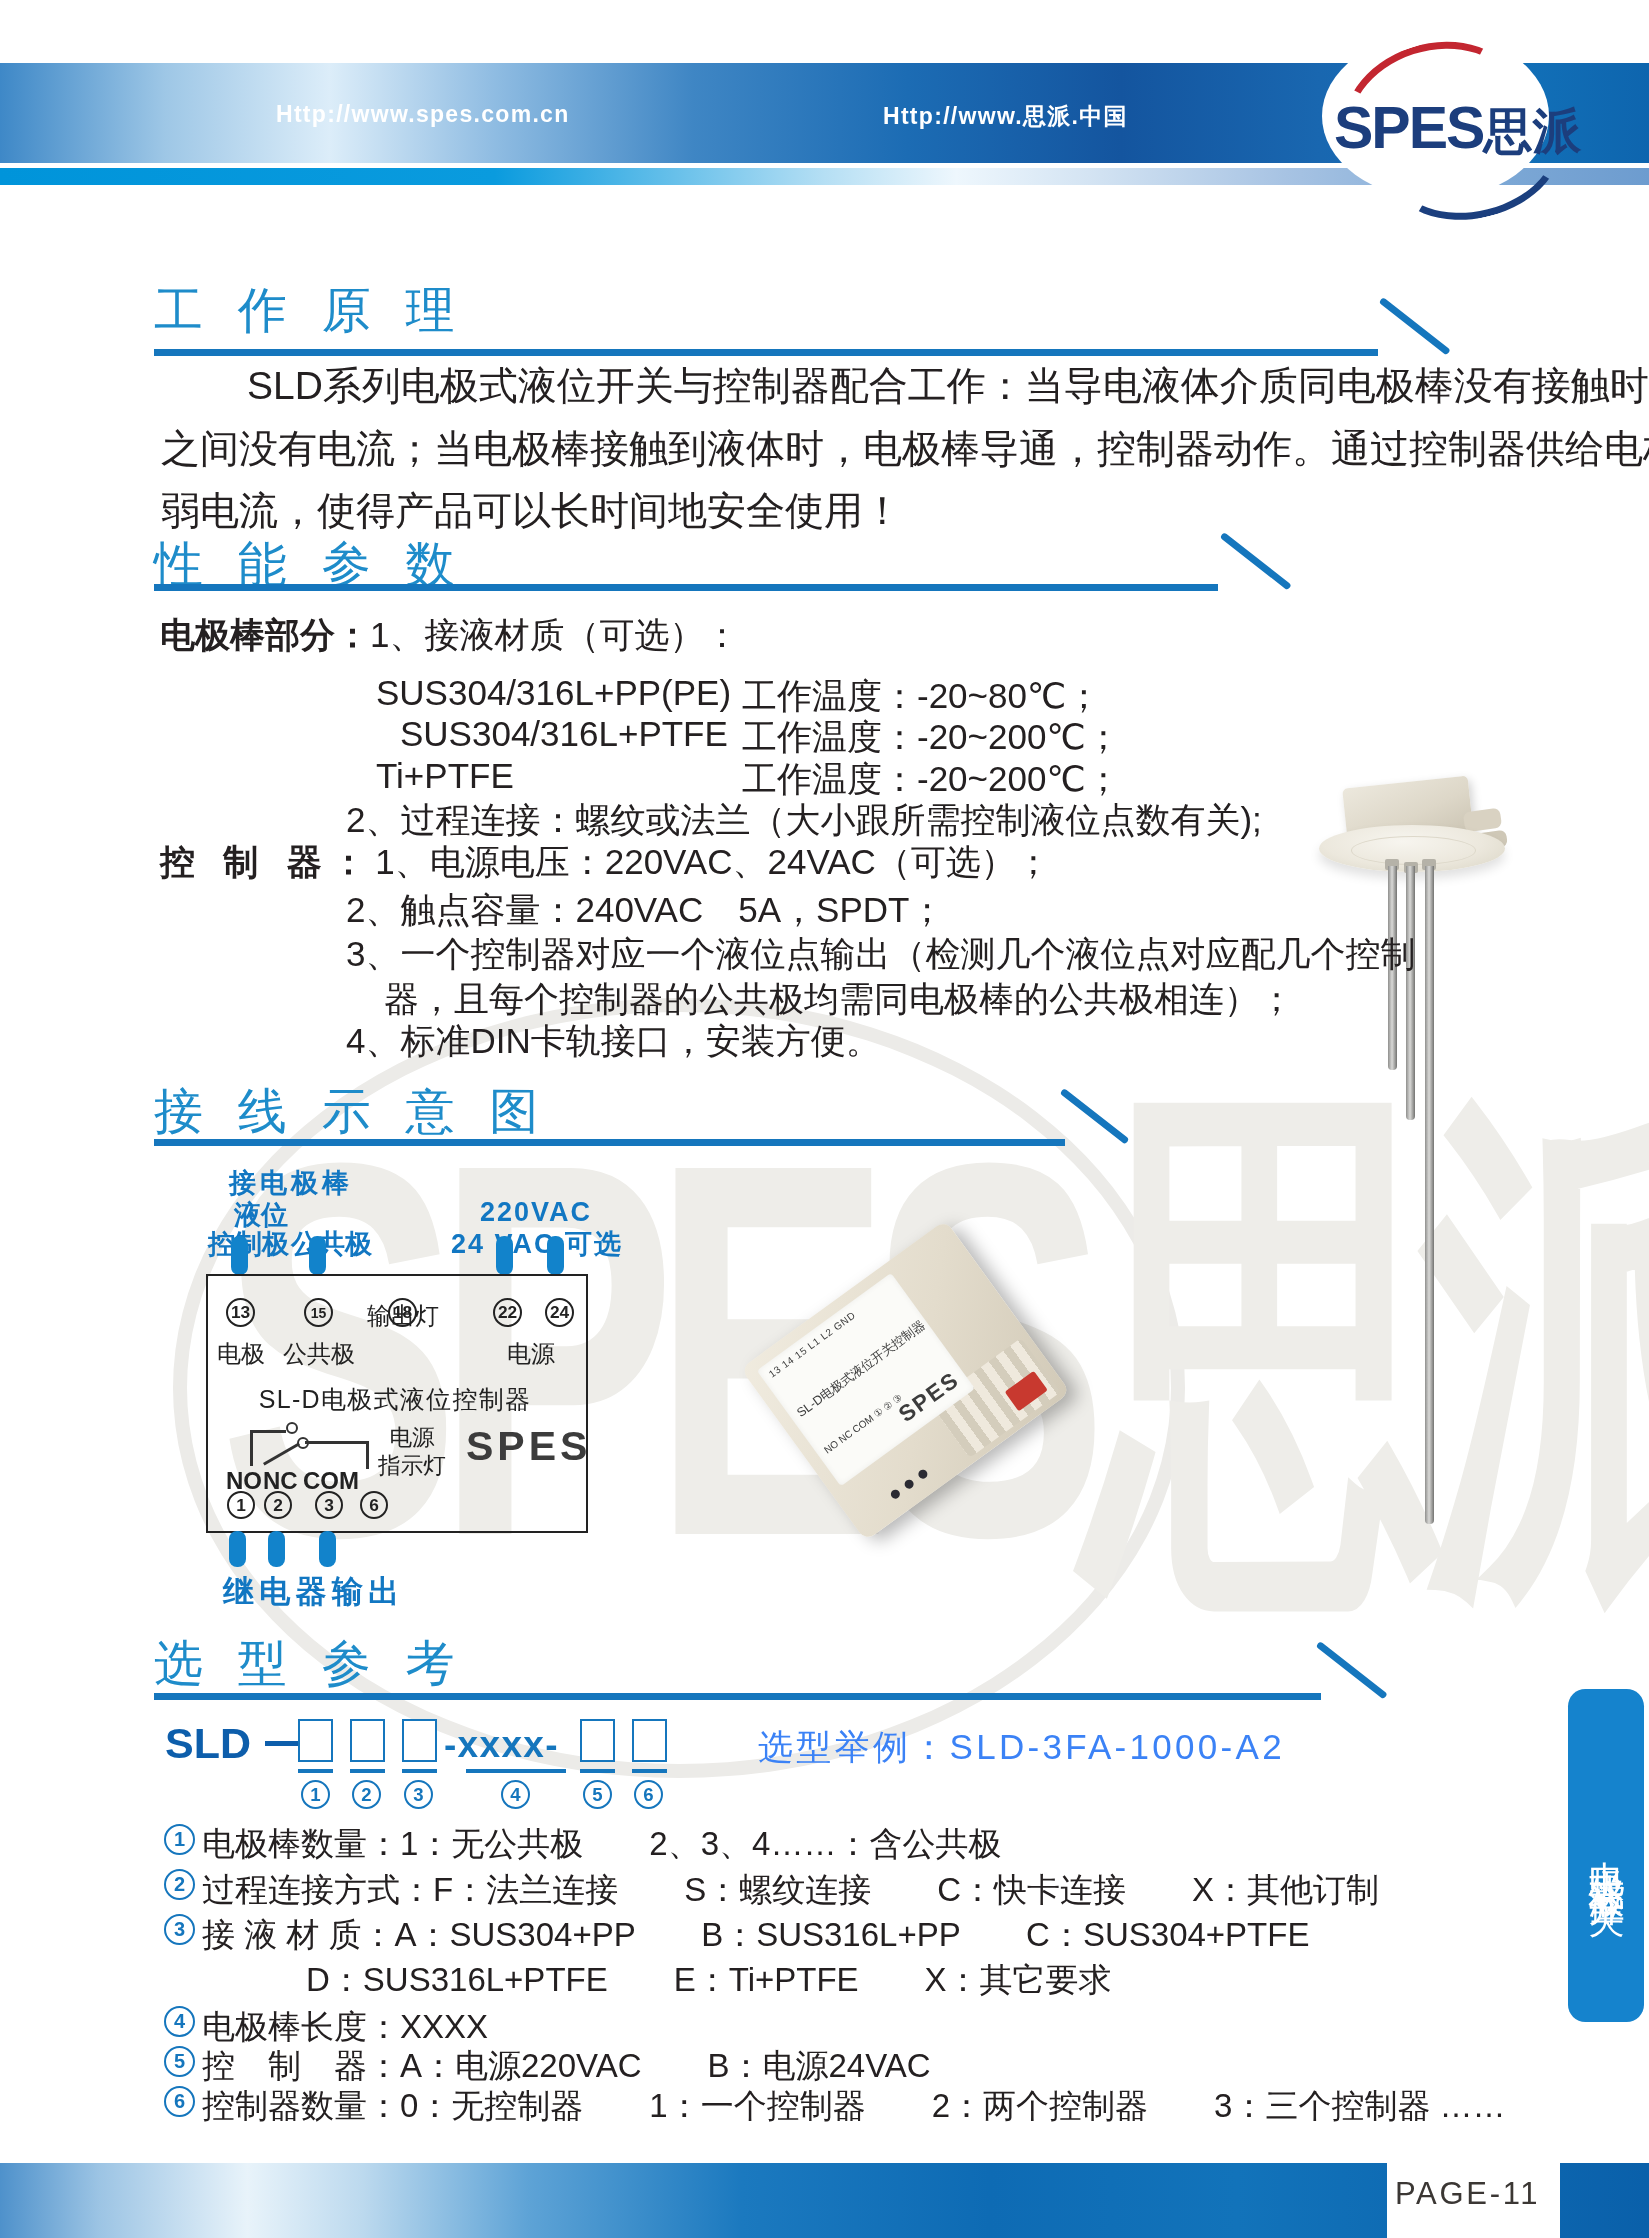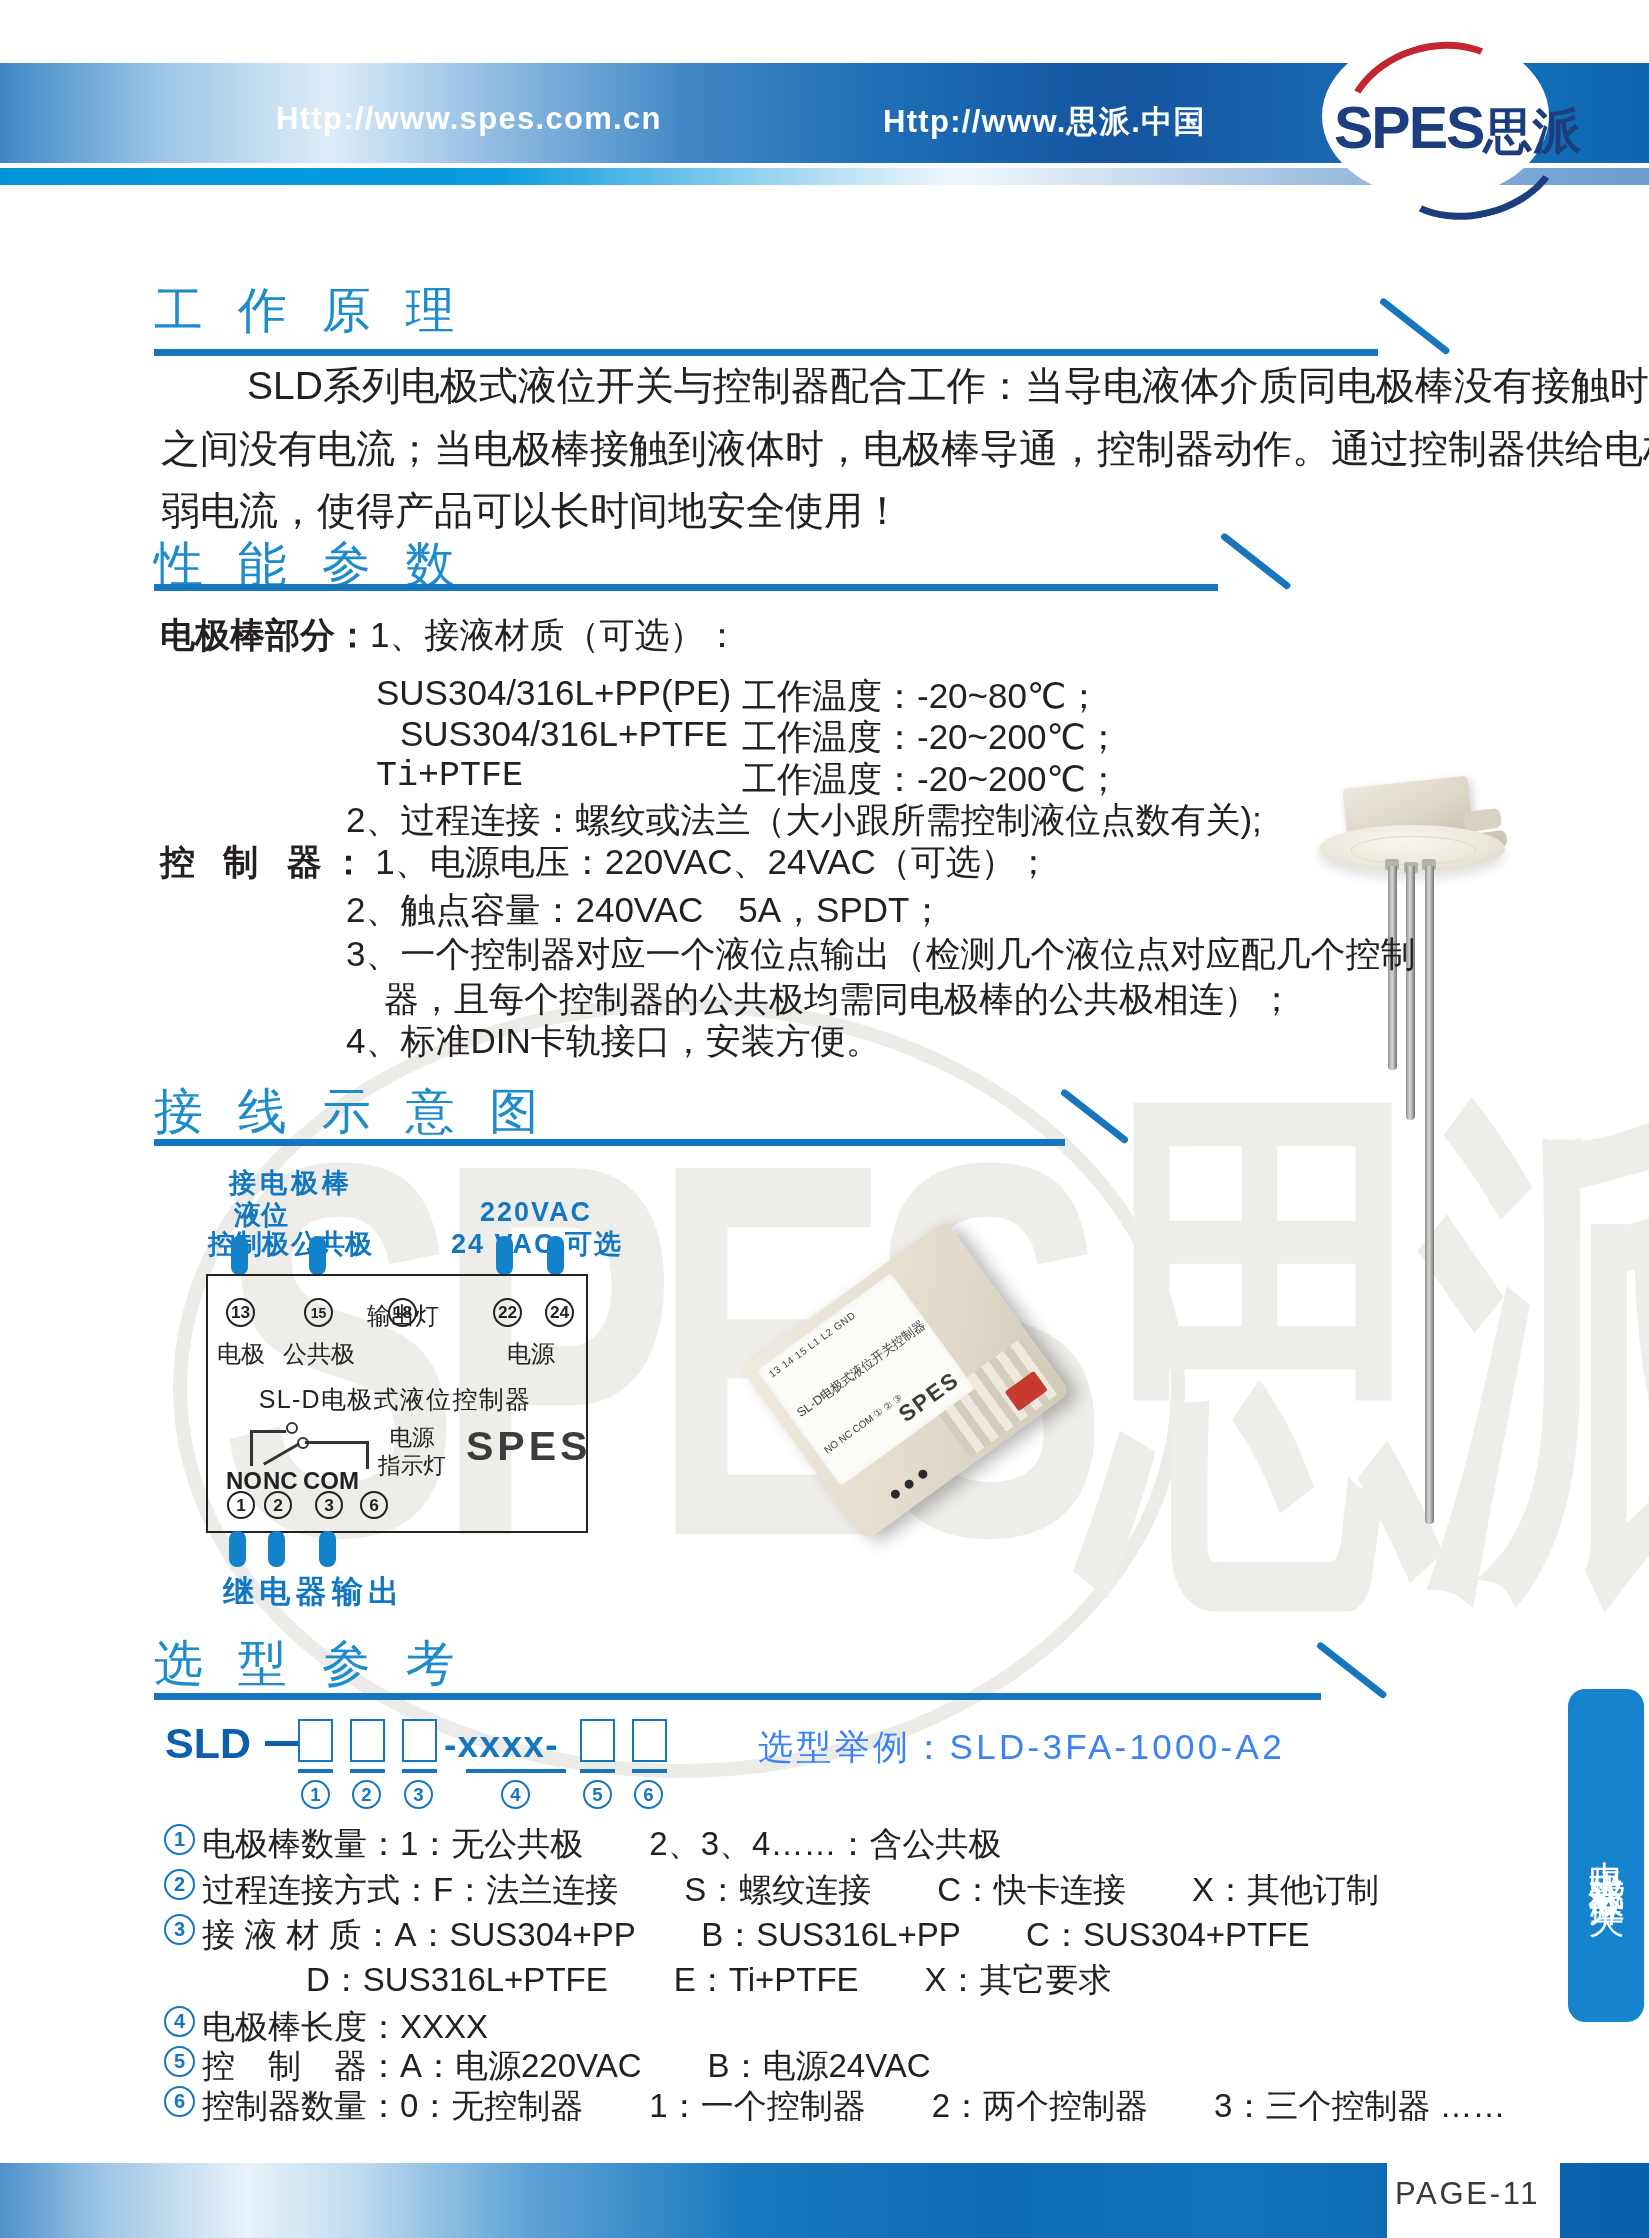--- a/index.html
+++ b/index.html
@@ -4,21 +4,21 @@
 <style>
   html,body{margin:0;padding:0;background:#ffffff;}
   body{width:1649px;height:2239px;position:relative;overflow:hidden;
        font-family:"Liberation Sans","DejaVu Sans",sans-serif;color:#242021;}
   .abs{position:absolute;}
   
   .bar-main{left:0;top:63px;width:1649px;height:100px;
     background:linear-gradient(90deg,#3e88c7 0%,#9ec7e6 10%,#dcedf9 20%,#8fbce2 30%,#3f86c4 42%,#1c6cb4 55%,#14559f 68%,#1967b0 80%,#1270b8 92%,#0e65ae 100%);}
   .bar-thin{left:0;top:168px;width:1649px;height:17.3px;
     background:linear-gradient(90deg,#0094da 0%,#0a9bde 30%,#b5dff4 50%,#eef7fd 58%,#d4e4f3 66%,#a7c3e3 78%,#7ea9d6 90%,#6d9ccf 100%);}
-  .url{top:101px;font-size:31px;font-weight:bold;color:#ffffff;letter-spacing:1.3px;}
+  .url{top:101px;font-size:23px;font-weight:bold;color:#ffffff;letter-spacing:1.3px;}
   .logo-ellipse{left:1322px;top:33px;width:227px;height:166px;background:#ffffff;border-radius:50%;}
   .logo-arc-red{left:1342px;top:44px;width:168px;height:125px;border:7.3px solid transparent;
     border-top-color:#c32630;border-radius:50%;transform:rotate(-18deg);}
   .logo-arc-blue{left:1385px;top:92px;width:164px;height:112px;border:7.3px solid transparent;
     border-bottom-color:#1b3f7e;border-radius:50%;transform:rotate(-14deg);}
   .logo-text{left:1334px;top:94px;width:206px;text-align:center;color:#1c3e7d;white-space:nowrap;}
   .logo-text .lat{font-size:59px;font-weight:800;letter-spacing:-2px;}
   .logo-text .cjk{font-size:49px;font-weight:700;}
   
   .wm-text{left:219px;top:1084px;font-size:532px;font-weight:700;color:#eeede9;line-height:1;
@@ -105,21 +105,21 @@
 
 <div class="abs sec-title" style="left:154px;top:532px;">性 能 参 数</div>
 <div class="abs rule" style="left:154px;top:584px;width:1064px;"></div>
 <div class="abs hook" style="left:1224px;top:532px;"></div>
 
 <div class="abs plist" style="left:160px;top:612px;"><span class="blab">电极棒部分：</span><span>1、接液材质（可选）：</span></div>
 <div class="abs plist" style="left:376px;top:673px;">SUS304/316L+PP(PE)</div>
 <div class="abs plist" style="left:742px;top:673px;">工作温度：-20~80℃；</div>
 <div class="abs plist" style="left:376px;top:714px;margin-left:24px;">SUS304/316L+PTFE</div>
 <div class="abs plist" style="left:742px;top:714px;">工作温度：-20~200℃；</div>
-<div class="abs plist" style="left:376px;top:756px;font-family:Liberation Mono, monospace;">Ti+PTFE</div>
+<div class="abs plist" style="left:376px;top:756px;">Ti+PTFE</div>
 <div class="abs plist" style="left:742px;top:756px;">工作温度：-20~200℃；</div>
 <div class="abs plist" style="left:346px;top:797px;">2、过程连接：螺纹或法兰（大小跟所需控制液位点数有关);</div>
 <div class="abs plist" style="left:160px;top:839px;"><span class="blab" style="letter-spacing:9.3px;">控 制 器：</span><span>1、电源电压：220VAC、24VAC（可选）；</span></div>
 <div class="abs plist" style="left:346px;top:887px;">2、触点容量：240VAC　5A，SPDT；</div>
 <div class="abs plist" style="left:346px;top:931px;">3、一个控制器对应一个液位点输出（检测几个液位点对应配几个控制</div>
 <div class="abs plist" style="left:384px;top:976px;">器，且每个控制器的公共极均需同电极棒的公共极相连）；</div>
 <div class="abs plist" style="left:346px;top:1018px;">4、标准DIN卡轨接口，安装方便。</div>
 
 <div class="abs probe">
   <div class="abs probe-box"></div>

